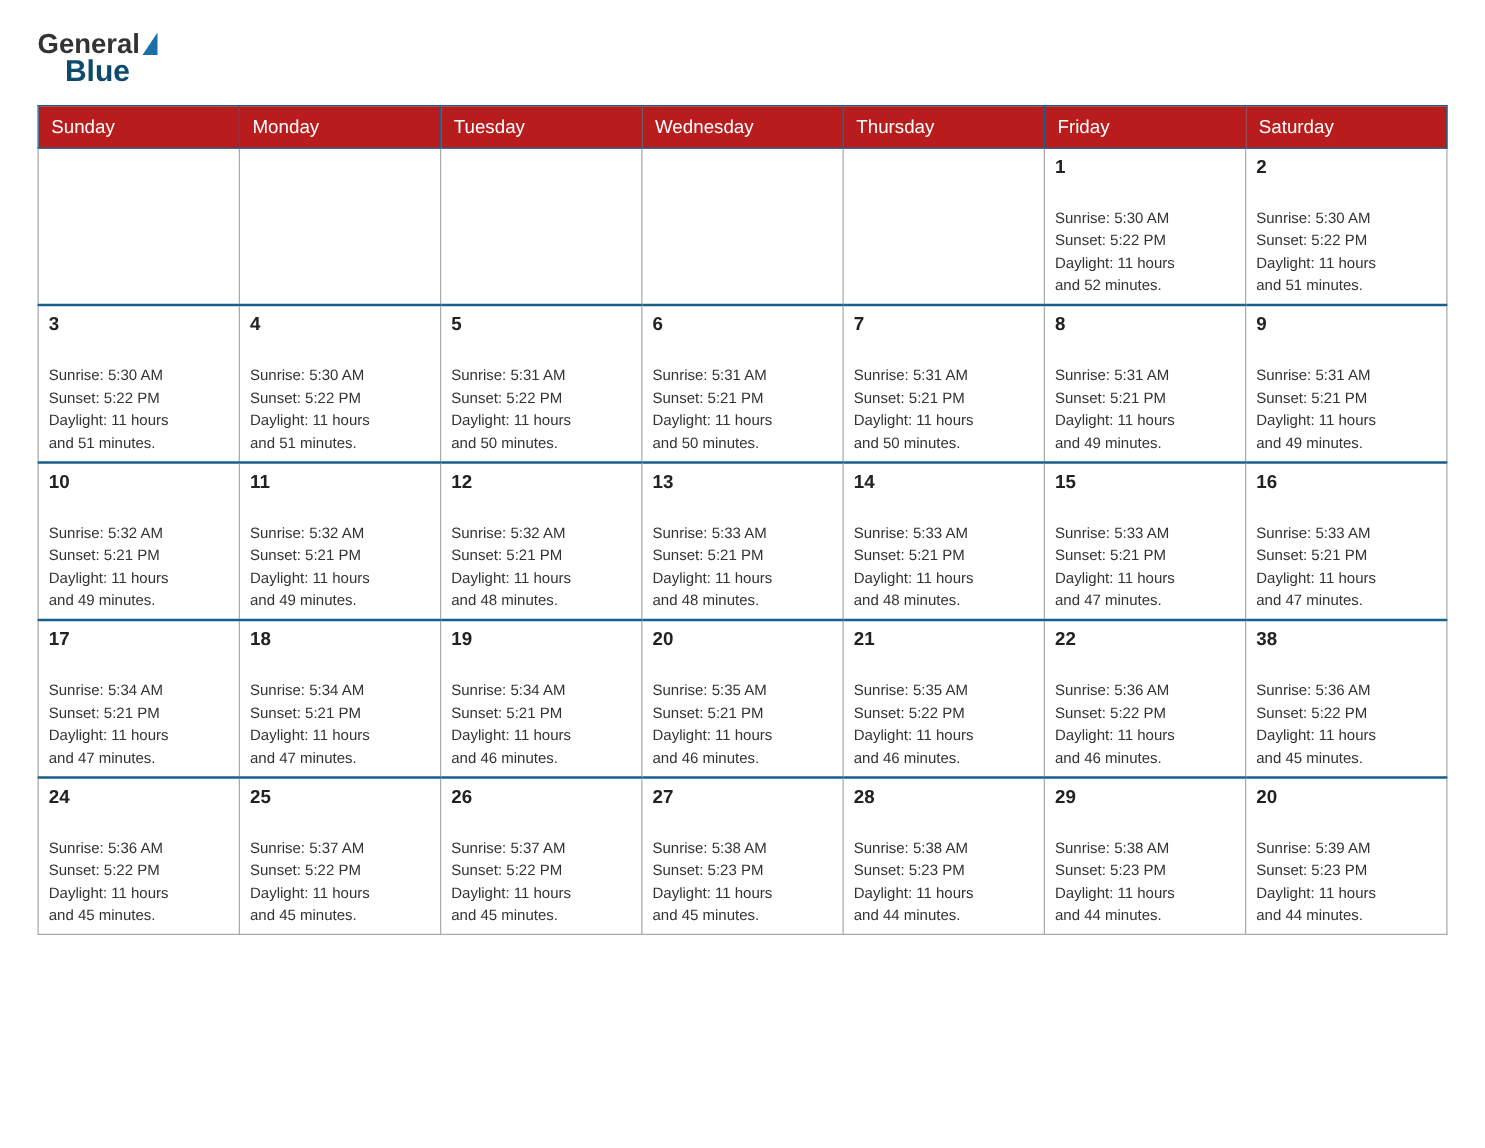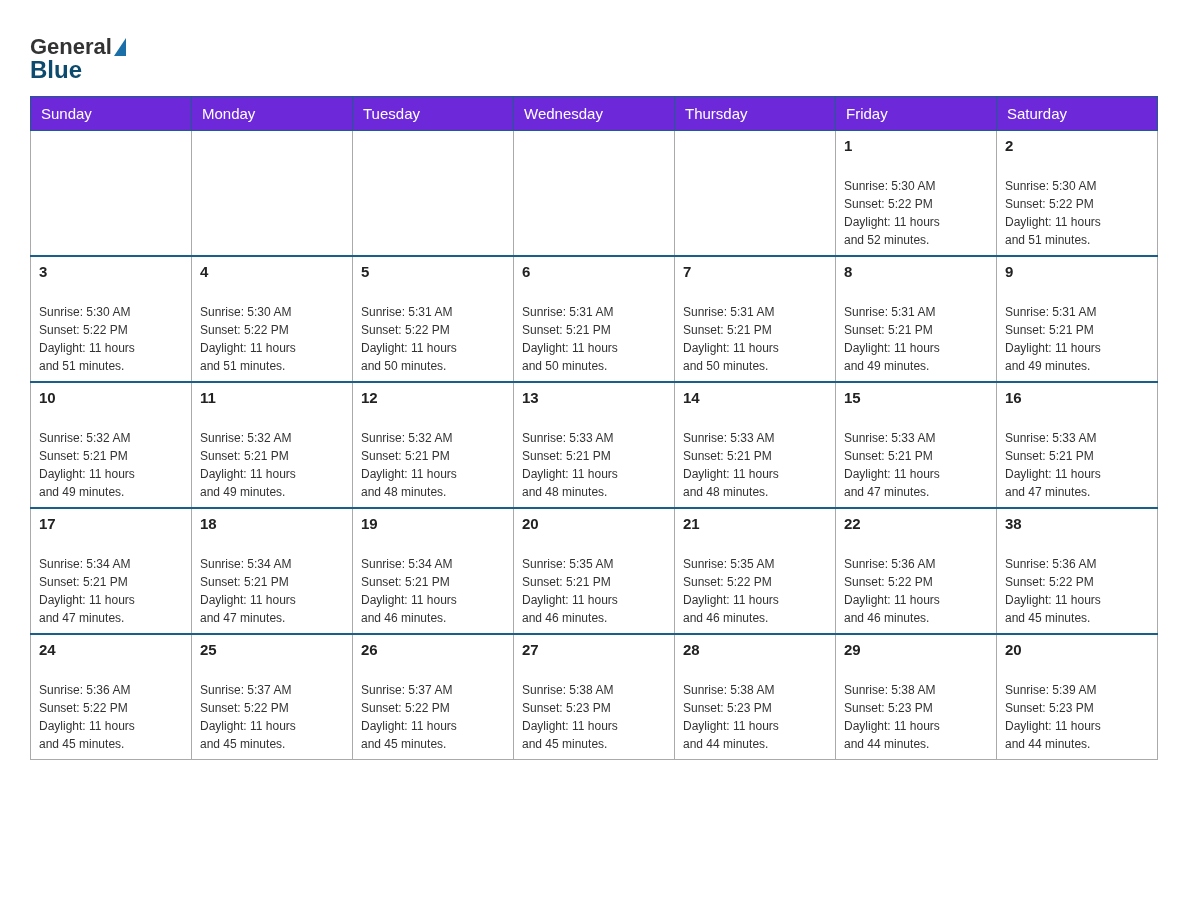--- a/index.html
+++ b/index.html
@@ -12,22 +12,22 @@
     }
     .header {
       display: flex;
       justify-content: space-between;
       align-items: flex-start;
       margin-bottom: 10px;
     }
     .logo {
       display: flex;
       flex-direction: column;
-      align-items: flex-start;
-      margin-top: 14px;
+      align-items: center;
+      margin-top: 2px;
     }
     .logo-top {
       display: flex;
       align-items: center;
       font-size: 22px;
       font-weight: bold;
       color: #333;
     }
     .logo-triangle {
       width: 0;
@@ -57,21 +57,21 @@
       font-size: 20px;
       color: #444;
       margin-top: 4px;
     }
     .calendar {
       width: 100%;
       border-collapse: collapse;
       margin-top: 12px;
     }
     .calendar th {
-      background-color: #6d28d9;
+      background-color: #b91c1c;
       color: #fff;
       font-size: 15px;
       font-weight: normal;
       padding: 8px 10px;
       text-align: left;
       border: 1px solid #1a5f8a;
     }
     .calendar td {
       border: 1px solid #aaa;
       vertical-align: top;

